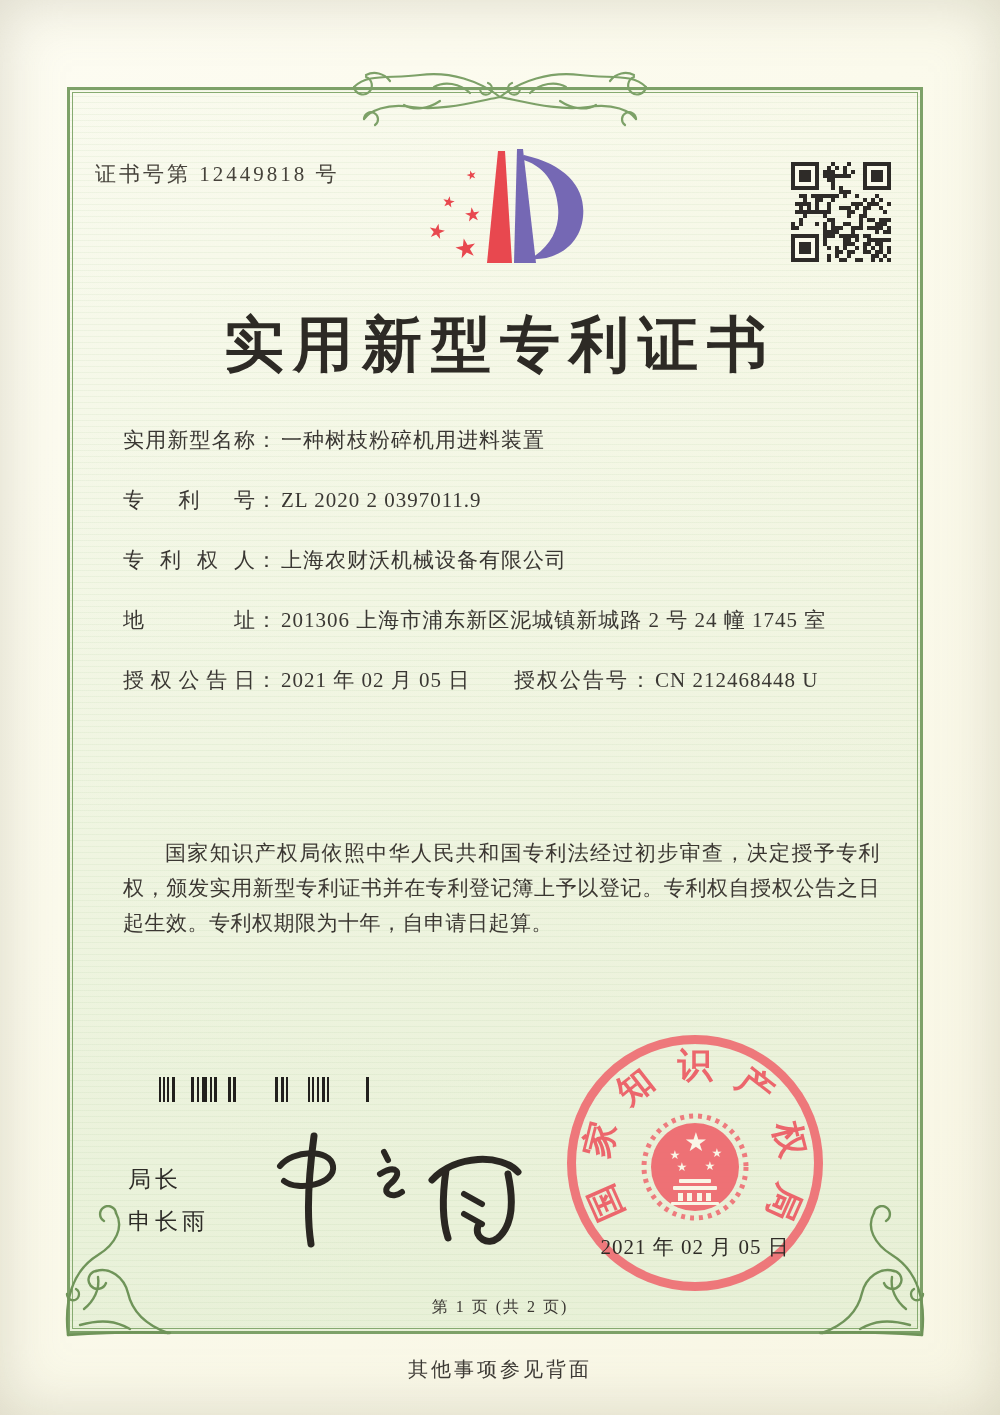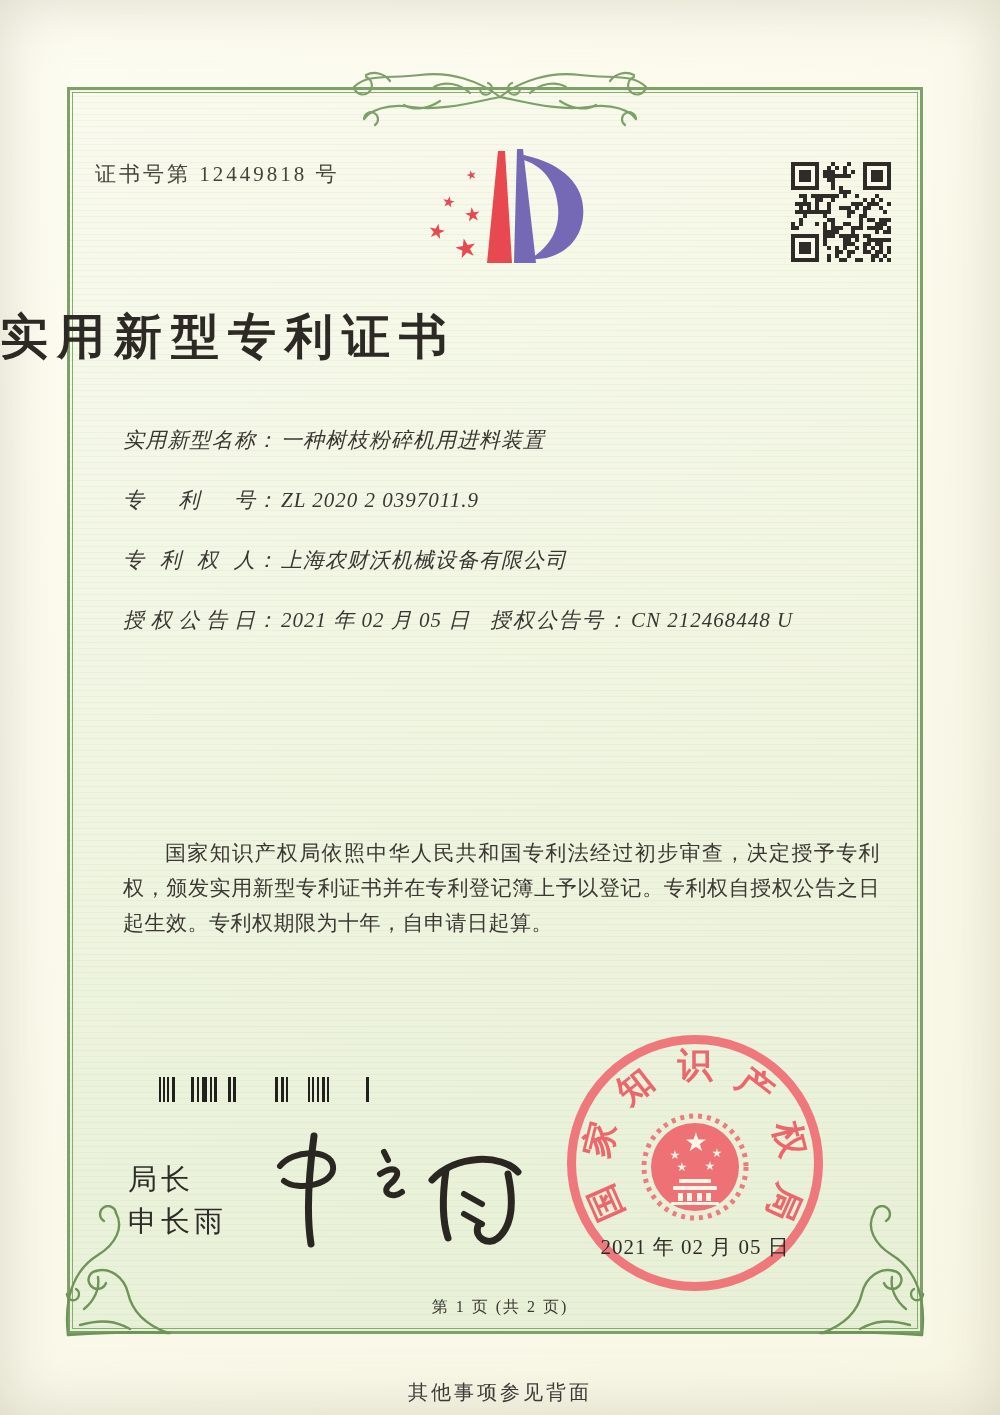--- a/index.html
+++ b/index.html
@@ -33,66 +33,66 @@
   .cert-no{
     left:95px;top:160px;font-size:21px;letter-spacing:3px;color:#46423b;
   }
   .logo{left:408px;top:143px;width:200px;height:130px;}
   .logo-star{
     position:absolute;color:#e8484f;font-family:"DejaVu Sans",sans-serif;line-height:1;
   }
   .qr{left:791px;top:162px;width:100px;height:100px;}
 
   .title{
-    left:0;top:305px;width:1000px;
-    font-size:48px;font-weight:bold;color:#2d2a25;letter-spacing:9px;font-family:Liberation Serif, serif;
+    left:0;top:305px;width:1000px;text-align:center;
+    font-size:60px;font-weight:bold;color:#2d2a25;letter-spacing:9px;font-family:Liberation Serif, serif;
   }
 
   
-  .fields{left:123px;top:426px;width:770px;font-style:italic;}
+  .fields{left:123px;top:426px;width:770px;}
   .field-row{position:relative;height:29px;margin-bottom:31px;font-size:21px;color:#3a3733;white-space:nowrap;}
   .field-label{
     display:inline-block;width:132px;vertical-align:bottom;
     text-align:justify;text-align-last:justify;
   }
   .field-colon{display:inline-block;margin:0 4px 0 1px;}
   .field-value{letter-spacing:1px;}
   .grant-no{position:absolute;left:367px;top:0;}
-  .grant-no .g-label{letter-spacing:2px;}
+  .grant-no .g-label{letter-spacing:2px;margin-left:24px;}
 
   
   .body-text{
     left:123px;top:836px;width:757px;font-size:21px;line-height:35px;
     color:#3b3732;text-align:justify;
   }
   .body-text p{margin:0;text-indent:2em;letter-spacing:0.5px;}
 
   
   .barcode{left:142px;top:1077px;width:233px;height:25px;}
   .signer{left:128px;top:1158px;font-family:"Liberation Sans","DejaVu Sans",sans-serif;
-    font-size:29px;color:#2e2c28;line-height:42px;letter-spacing:4px;}
+    font-size:23px;color:#2e2c28;line-height:42px;letter-spacing:4px;}
   .signature{left:256px;top:1128px;width:290px;height:120px;color:#2a2722;}
 
   .seal{left:563px;top:1031px;width:264px;height:264px;}
   .seal-ring{
     position:absolute;inset:4px;border-radius:50%;
     border:9px solid rgba(238,102,109,0.88);
   }
   .seal-char{
     position:absolute;left:50%;top:50%;width:40px;height:40px;margin:-20px 0 0 -20px;
     font-size:35px;font-weight:bold;color:rgba(236,90,99,0.92);
     text-align:center;line-height:40px;
   }
   .seal-date{
     left:595px;top:1233px;width:200px;text-align:center;
     font-size:21px;color:#2f2c27;letter-spacing:1px;
   }
 
   .footer-page{left:0;top:1297px;width:1000px;text-align:center;font-size:16px;color:#3c3934;letter-spacing:2px;}
-  .footer-note{left:0;top:1356px;width:1000px;text-align:center;font-size:20px;color:#3c3934;letter-spacing:3px;margin-top:23px;}
+  .footer-note{left:0;top:1356px;width:1000px;text-align:center;font-size:20px;color:#3c3934;letter-spacing:3px;}
 </style>
 </head>
 <body>
 
 <div class="page">
 
   <div class="abs frame"></div>
 
   <div class="abs ornament" style="left:320px;top:53px;">
     <svg width="360" height="78" viewBox="0 0 360 78" fill="none" stroke="#7da168" stroke-width="2.2" stroke-linecap="round">
@@ -369,20 +369,23 @@
     <div class="field-row">
       <span class="field-label">实用新型名称</span><span class="field-colon">：</span><span class="field-value">一种树枝粉碎机用进料装置</span>
     </div>
     <div class="field-row">
       <span class="field-label">专利号</span><span class="field-colon">：</span><span class="field-value">ZL 2020 2 0397011.9</span>
     </div>
     <div class="field-row">
       <span class="field-label">专利权人</span><span class="field-colon">：</span><span class="field-value">上海农财沃机械设备有限公司</span>
     </div>
     <div class="field-row">
+      <span class="field-label">地址</span><span class="field-colon">：</span><span class="field-value">201306  上海市浦东新区泥城镇新城路 2 号 24 幢 1745 室</span>
+    </div>
+    <div class="field-row">
       <span class="field-label">授权公告日</span><span class="field-colon">：</span><span class="field-value">2021 年 02 月 05 日</span>
       <span class="grant-no">
         <span class="g-label">授权公告号</span><span class="field-colon">：</span><span class="field-value">CN 212468448 U</span>
       </span>
     </div>
   </div>
 
   <div class="abs body-text">
     <p>国家知识产权局依照中华人民共和国专利法经过初步审查，决定授予专利权，颁发实用新型专利证书并在专利登记簿上予以登记。专利权自授权公告之日起生效。专利权期限为十年，自申请日起算。</p>
   </div>

